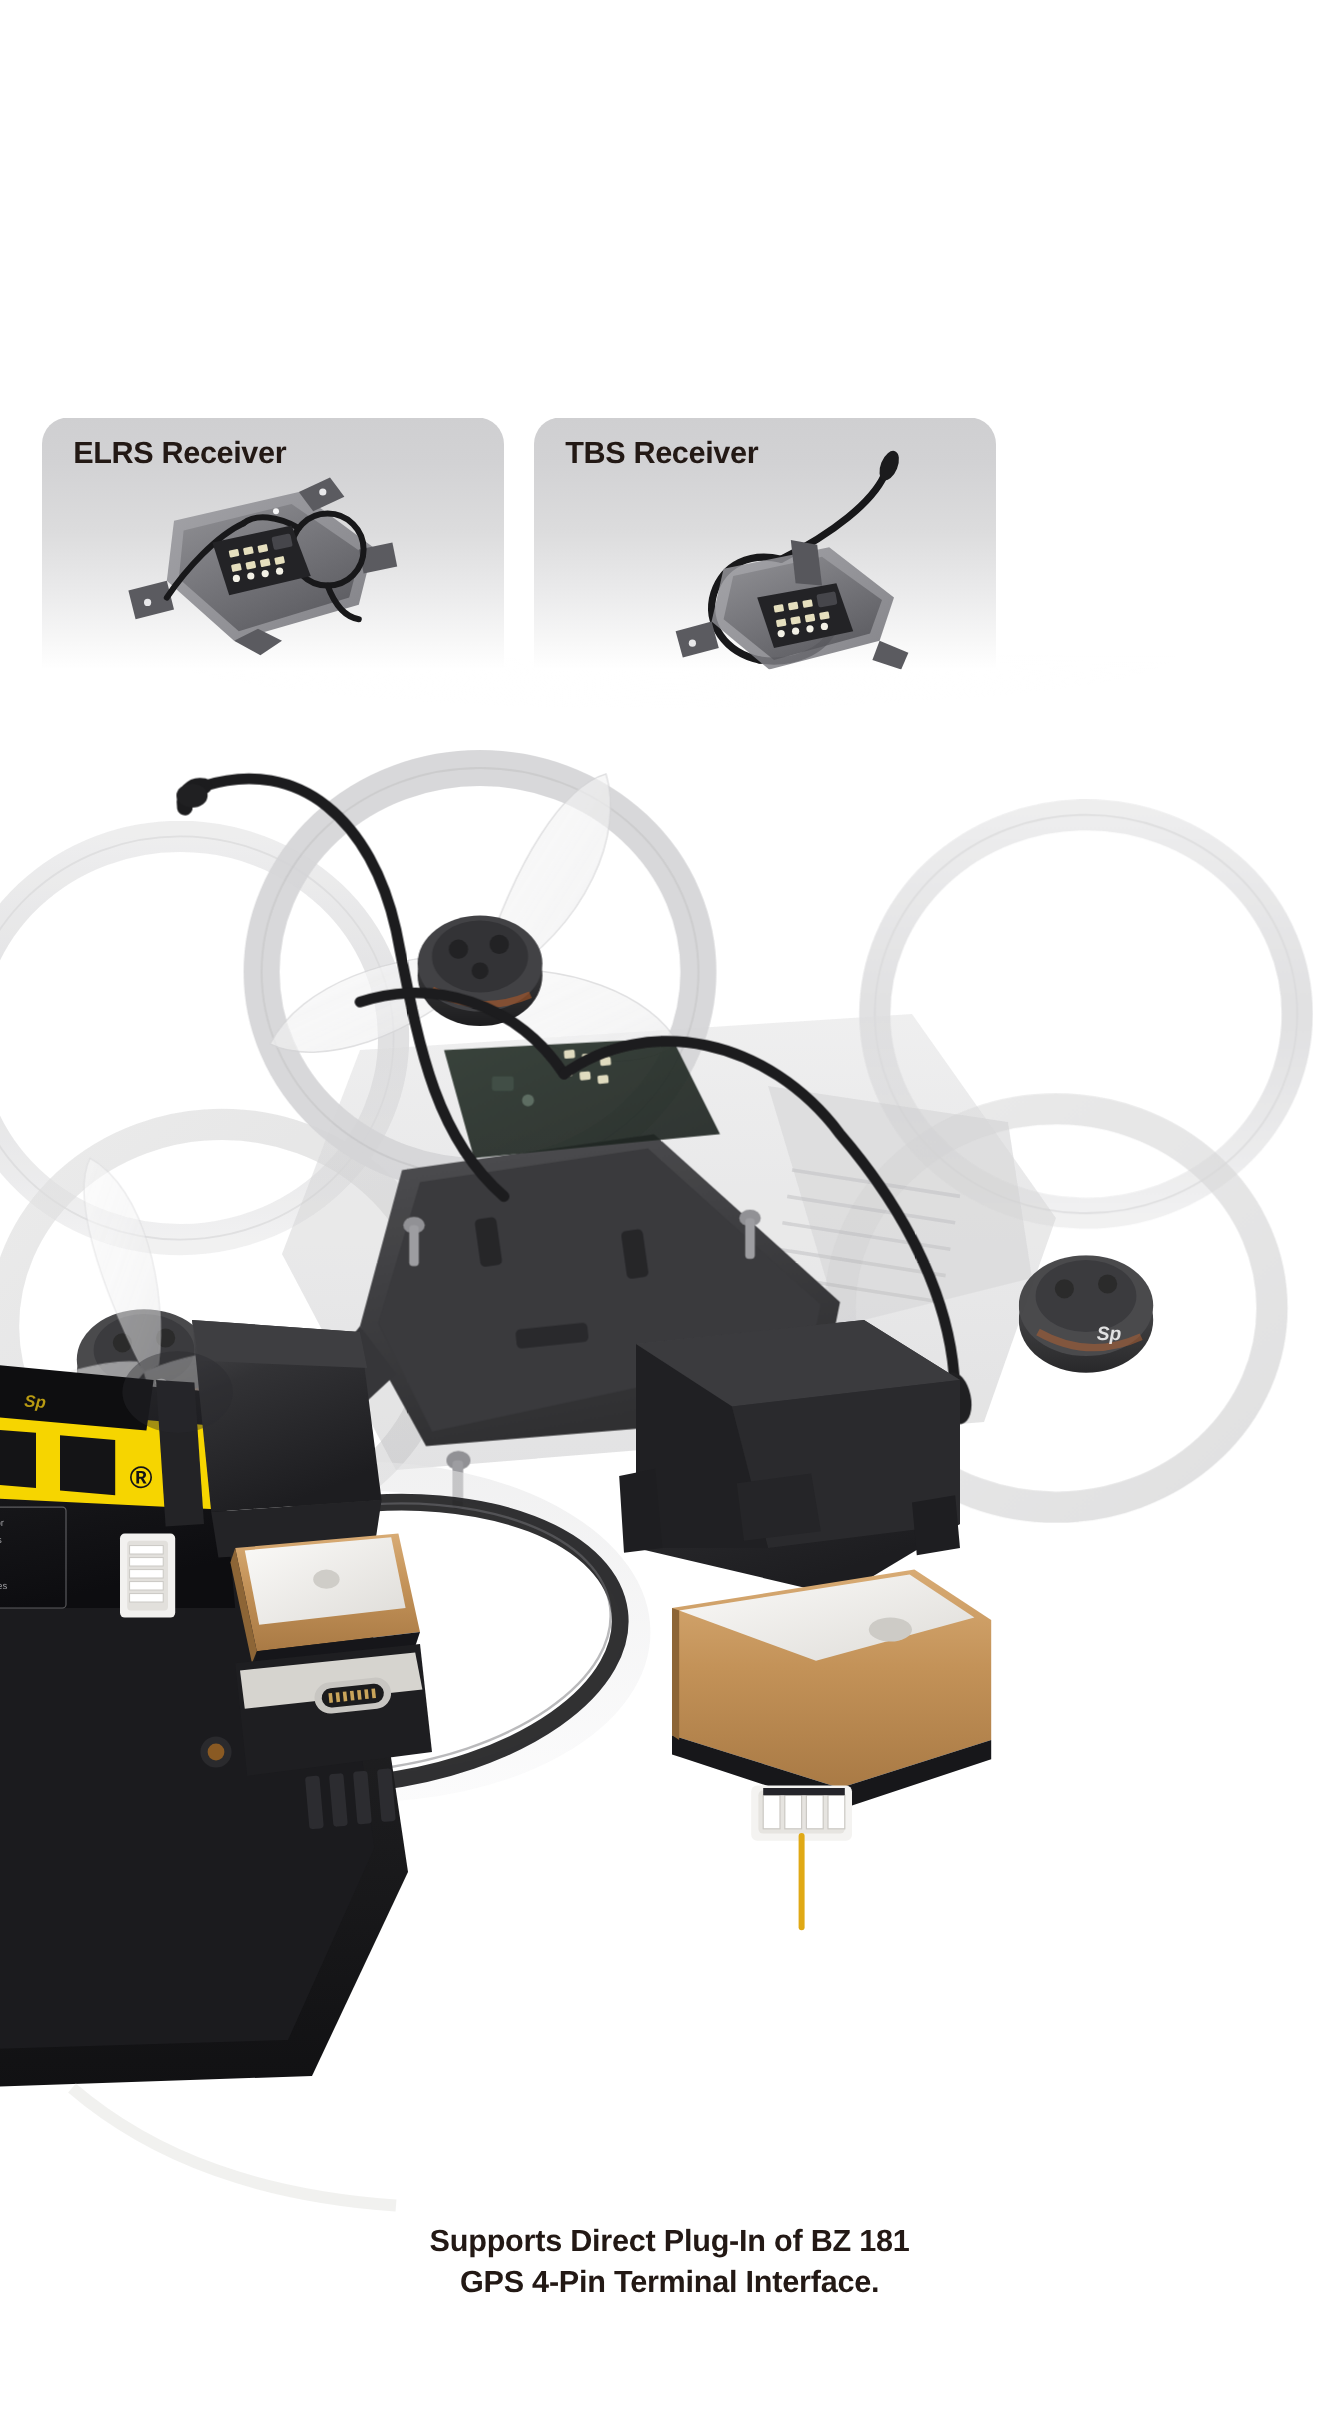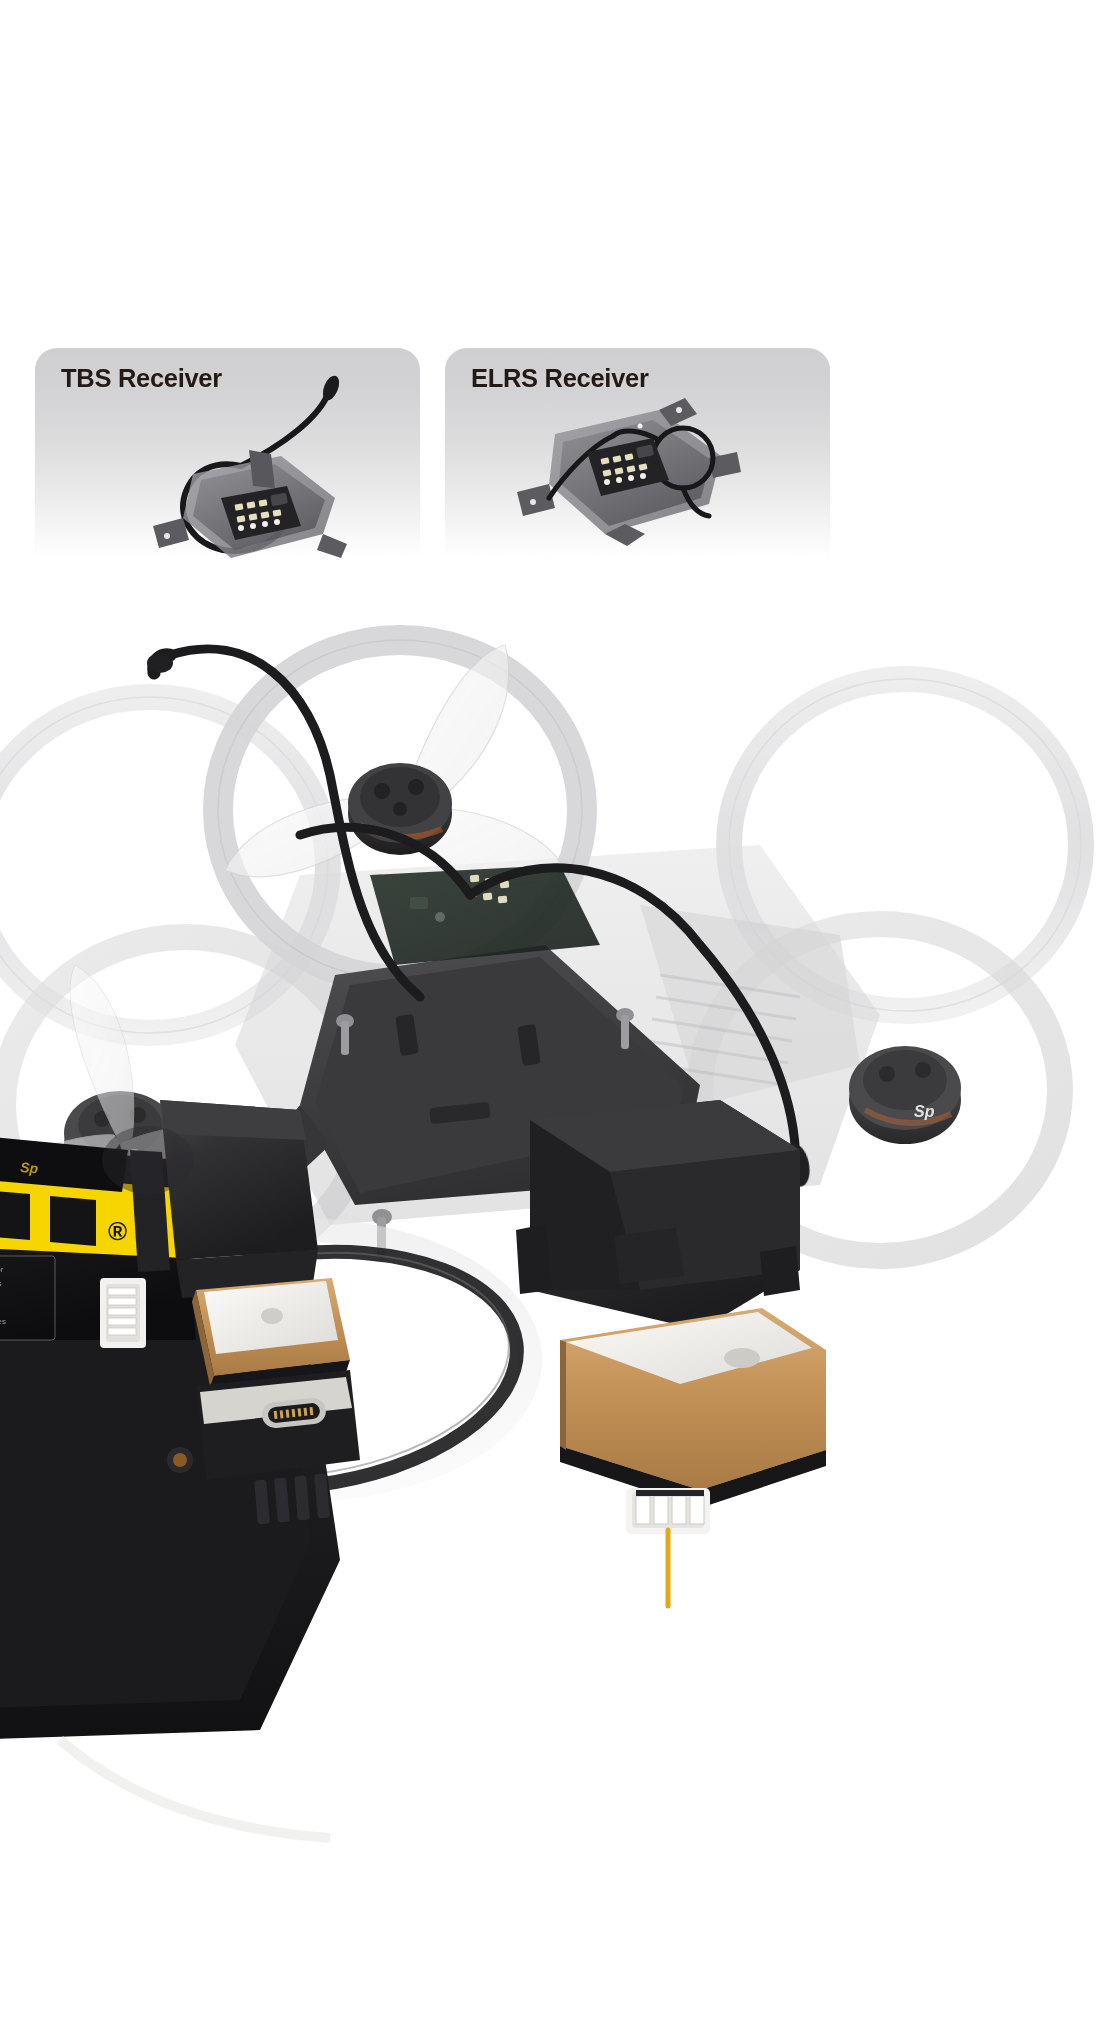--- a/index.html
+++ b/index.html
@@ -424,20 +424,78 @@
         </g>
 
         <path d="M668 490 L668 566" stroke="#e0a915" stroke-width="5" fill="none" stroke-linecap="round"></path>
       </g>
 
       <rect x="0" y="520" width="540" height="120" fill="#ffffff" opacity="0"></rect>
     </svg>
   </div>
 
   <div class="cards">
+
+    <div class="card">
+      <div class="card-title">ELRS Receiver</div>
+      <svg class="card-render" viewBox="0 0 385 210">
+        <defs>
+          <linearGradient id="rxBodyB" x1="0" y1="0" x2="0.6" y2="1">
+            <stop offset="0" stop-color="#8c8c90"></stop>
+            <stop offset="0.5" stop-color="#6d6d72"></stop>
+            <stop offset="1" stop-color="#4f4f54"></stop>
+          </linearGradient>
+          <linearGradient id="rxPlateB" x1="0" y1="0" x2="1" y2="1">
+            <stop offset="0" stop-color="#9a9a9f"></stop>
+            <stop offset="1" stop-color="#6f6f75"></stop>
+          </linearGradient>
+        </defs>
+
+        <g>
+          <path d="M110 86 L214 62 L276 108 L264 156 L160 186 L104 136 Z" fill="url(#rxPlateB)" opacity="0.85"></path>
+          <path d="M118 94 L208 72 L266 112 L256 150 L164 178 L114 134 Z" fill="url(#rxBodyB)" opacity="0.75"></path>
+
+          <path d="M104 136 L72 144 L78 168 L110 160 Z" fill="#5b5b60"></path>
+          <circle cx="88" cy="154" r="3" fill="#e8e8ea"></circle>
+          <path d="M214 62 L240 50 L252 66 L226 78 Z" fill="#5b5b60"></path>
+          <circle cx="234" cy="62" r="3" fill="#e8e8ea"></circle>
+          <path d="M264 110 L292 104 L296 124 L268 130 Z" fill="#5b5b60"></path>
+          <path d="M160 186 L182 198 L200 186 L180 176 Z" fill="#5b5b60"></path>
+        </g>
+
+        <g fill="none" stroke="#18181a" stroke-linecap="round">
+          <circle cx="238" cy="110" r="30" stroke-width="5"></circle>
+          <path d="M214 92 C 196 82 178 80 168 88" stroke-width="5"></path>
+          <path d="M168 88 C 146 98 120 126 104 150" stroke-width="5"></path>
+          <path d="M238 140 C 244 156 252 166 264 168" stroke-width="5"></path>
+        </g>
+
+        <g>
+          <path d="M142 104 L208 90 L224 132 L156 148 Z" fill="#232326"></path>
+          <g fill="#e5dfbe">
+            <rect x="156" y="110" width="8" height="6" rx="1" transform="rotate(-12 160 113)"></rect>
+            <rect x="168" y="108" width="8" height="6" rx="1" transform="rotate(-12 172 111)"></rect>
+            <rect x="180" y="106" width="8" height="6" rx="1" transform="rotate(-12 184 109)"></rect>
+            <rect x="158" y="122" width="8" height="6" rx="1" transform="rotate(-12 162 125)"></rect>
+            <rect x="170" y="120" width="8" height="6" rx="1" transform="rotate(-12 174 123)"></rect>
+            <rect x="182" y="118" width="8" height="6" rx="1" transform="rotate(-12 186 121)"></rect>
+            <rect x="194" y="116" width="8" height="6" rx="1" transform="rotate(-12 198 119)"></rect>
+          </g>
+          <g fill="#f3f1e6">
+            <circle cx="162" cy="134" r="3"></circle>
+              <circle cx="174" cy="132" r="3"></circle>
+            <circle cx="186" cy="130" r="3"></circle>
+              <circle cx="198" cy="128" r="3"></circle>
+          </g>
+          <rect x="192" y="98" width="16" height="11" rx="2" fill="#46464b" transform="rotate(-12 200 103)"></rect>
+        </g>
+
+        <circle cx="195" cy="78" r="2.5" fill="#f6f6f7"></circle>
+      </svg>
+    </div>
 
     <div class="card">
       <div class="card-title">TBS Receiver</div>
       <svg class="card-render" viewBox="0 0 385 210">
         <defs>
           <linearGradient id="rxBodyA" x1="0" y1="0" x2="0.6" y2="1">
             <stop offset="0" stop-color="#8c8c90"></stop>
             <stop offset="0.5" stop-color="#6d6d72"></stop>
             <stop offset="1" stop-color="#4f4f54"></stop>
           </linearGradient>
@@ -481,74 +539,20 @@
             <circle cx="206" cy="180" r="3"></circle>
               <circle cx="218" cy="178" r="3"></circle>
             <circle cx="230" cy="176" r="3"></circle>
               <circle cx="242" cy="174" r="3"></circle>
           </g>
           <rect x="236" y="146" width="16" height="11" rx="2" fill="#46464b" transform="rotate(-10 244 151)"></rect>
         </g>
       </svg>
     </div>
 
-    <div class="card">
-      <div class="card-title">ELRS Receiver</div>
-      <svg class="card-render" viewBox="0 0 385 210">
-        <defs>
-          <linearGradient id="rxBodyB" x1="0" y1="0" x2="0.6" y2="1">
-            <stop offset="0" stop-color="#8c8c90"></stop>
-            <stop offset="0.5" stop-color="#6d6d72"></stop>
-            <stop offset="1" stop-color="#4f4f54"></stop>
-          </linearGradient>
-          <linearGradient id="rxPlateB" x1="0" y1="0" x2="1" y2="1">
-            <stop offset="0" stop-color="#9a9a9f"></stop>
-            <stop offset="1" stop-color="#6f6f75"></stop>
-          </linearGradient>
-        </defs>
-
-        <g>
-          <path d="M110 86 L214 62 L276 108 L264 156 L160 186 L104 136 Z" fill="url(#rxPlateB)" opacity="0.85"></path>
-          <path d="M118 94 L208 72 L266 112 L256 150 L164 178 L114 134 Z" fill="url(#rxBodyB)" opacity="0.75"></path>
-
-          <path d="M104 136 L72 144 L78 168 L110 160 Z" fill="#5b5b60"></path>
-          <circle cx="88" cy="154" r="3" fill="#e8e8ea"></circle>
-          <path d="M214 62 L240 50 L252 66 L226 78 Z" fill="#5b5b60"></path>
-          <circle cx="234" cy="62" r="3" fill="#e8e8ea"></circle>
-          <path d="M264 110 L292 104 L296 124 L268 130 Z" fill="#5b5b60"></path>
-          <path d="M160 186 L182 198 L200 186 L180 176 Z" fill="#5b5b60"></path>
-        </g>
-
-        <g fill="none" stroke="#18181a" stroke-linecap="round">
-          <circle cx="238" cy="110" r="30" stroke-width="5"></circle>
-          <path d="M214 92 C 196 82 178 80 168 88" stroke-width="5"></path>
-          <path d="M168 88 C 146 98 120 126 104 150" stroke-width="5"></path>
-          <path d="M238 140 C 244 156 252 166 264 168" stroke-width="5"></path>
-        </g>
-
-        <g>
-          <path d="M142 104 L208 90 L224 132 L156 148 Z" fill="#232326"></path>
-          <g fill="#e5dfbe">
-            <rect x="156" y="110" width="8" height="6" rx="1" transform="rotate(-12 160 113)"></rect>
-            <rect x="168" y="108" width="8" height="6" rx="1" transform="rotate(-12 172 111)"></rect>
-            <rect x="180" y="106" width="8" height="6" rx="1" transform="rotate(-12 184 109)"></rect>
-            <rect x="158" y="122" width="8" height="6" rx="1" transform="rotate(-12 162 125)"></rect>
-            <rect x="170" y="120" width="8" height="6" rx="1" transform="rotate(-12 174 123)"></rect>
-            <rect x="182" y="118" width="8" height="6" rx="1" transform="rotate(-12 186 121)"></rect>
-            <rect x="194" y="116" width="8" height="6" rx="1" transform="rotate(-12 198 119)"></rect>
-          </g>
-          <g fill="#f3f1e6">
-            <circle cx="162" cy="134" r="3"></circle>
-              <circle cx="174" cy="132" r="3"></circle>
-            <circle cx="186" cy="130" r="3"></circle>
-              <circle cx="198" cy="128" r="3"></circle>
-          </g>
-          <rect x="192" y="98" width="16" height="11" rx="2" fill="#46464b" transform="rotate(-12 200 103)"></rect>
-        </g>
-
-        <circle cx="195" cy="78" r="2.5" fill="#f6f6f7"></circle>
-      </svg>
-    </div>
-
   </div>
 
+  <div class="caption">
+    <span class="line">Supports Direct Plug-In of BZ 181</span>
+    <span class="line">GPS 4-Pin Terminal Interface.</span>
+  </div>
 
 </div>
 
 </body></html>

